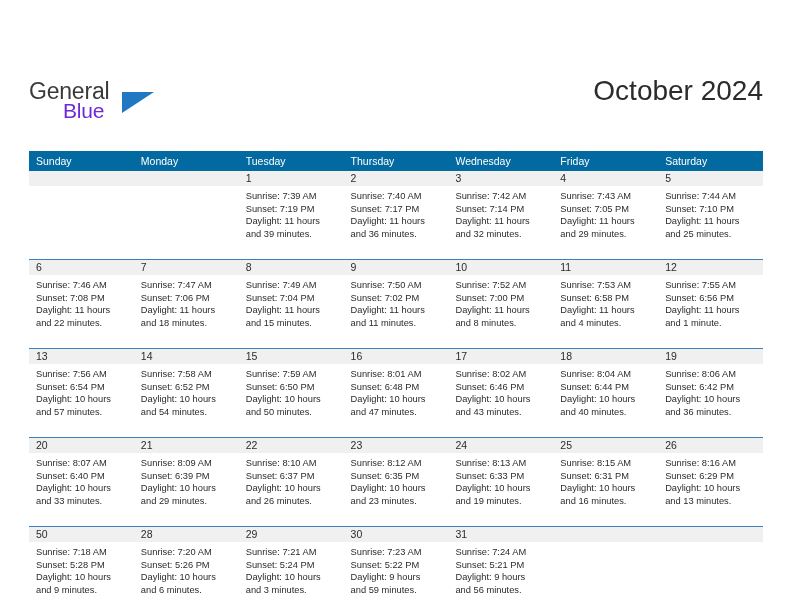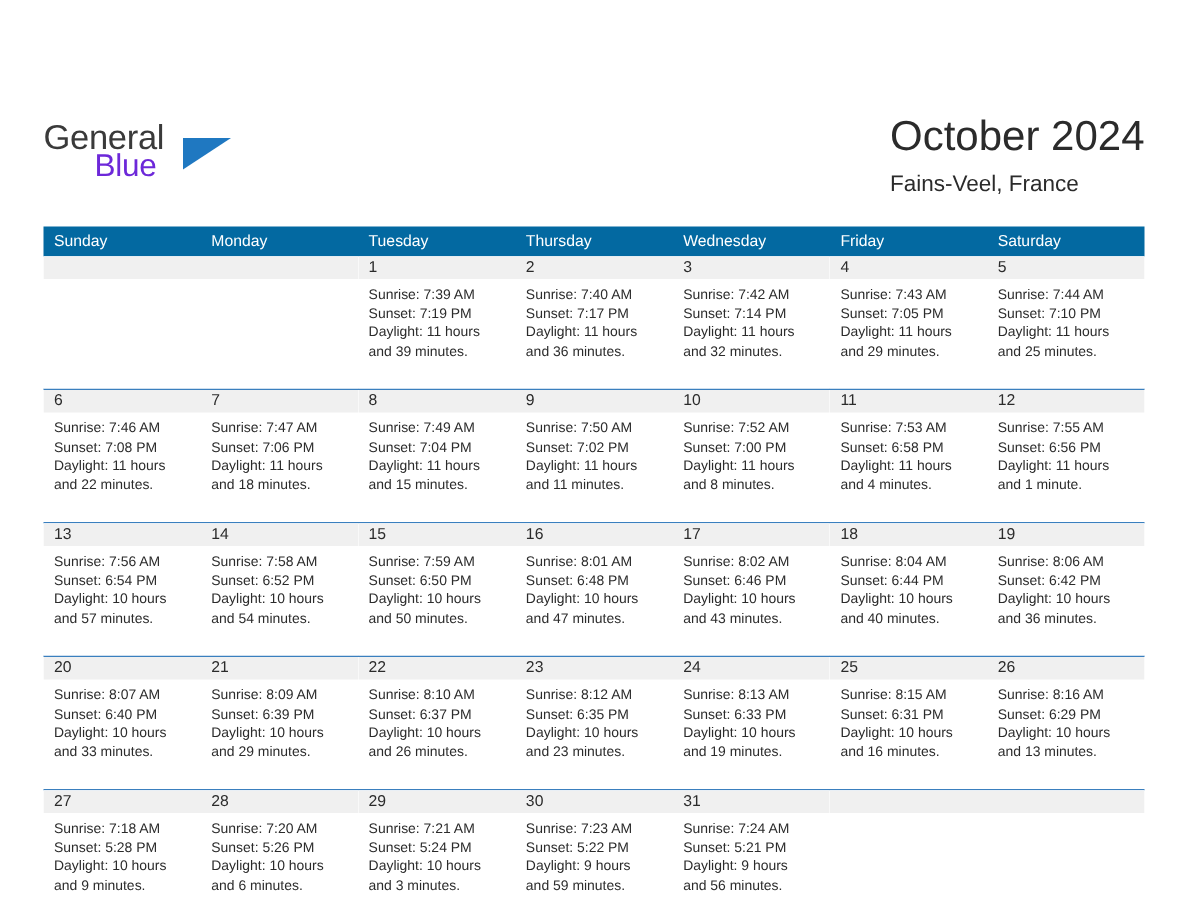--- a/index.html
+++ b/index.html
@@ -166,21 +166,20 @@
   <div class="header">
 
     <div class="logo">
       <span class="logo-general">General</span>
       <span class="logo-triangle"></span>
       <span class="logo-blue">Blue</span>
     </div>
 
     <div class="title-block">
       <div class="cal-title">October 2024</div>
-      <div class="cal-subtitle">Fains-Veel, France</div>
     </div>
 
   </div>
 
   <div class="calendar">
 
     <div class="weekday-row">
       <div class="weekday">Sunday</div>
       <div class="weekday">Monday</div>
       <div class="weekday">Tuesday</div>
@@ -491,21 +490,21 @@
               <div>Sunrise: 8:16 AM</div>
               <div>Sunset: 6:29 PM</div>
               <div class="daylight-line">Daylight: 10 hours</div>
               <div class="daylight-line">and 13 minutes.</div>
             </div>
           </div>
         </div>
         <div class="week-row">
           <div class="day-cell">
             <div class="day-number-band">
-              <span class="day-number">27</span>
+              <span class="day-number">50</span>
             </div>
             <div class="day-info">
               <div>Sunrise: 7:18 AM</div>
               <div>Sunset: 5:28 PM</div>
               <div class="daylight-line">Daylight: 10 hours</div>
               <div class="daylight-line">and 9 minutes.</div>
             </div>
           </div>
           <div class="day-cell">
             <div class="day-number-band">

